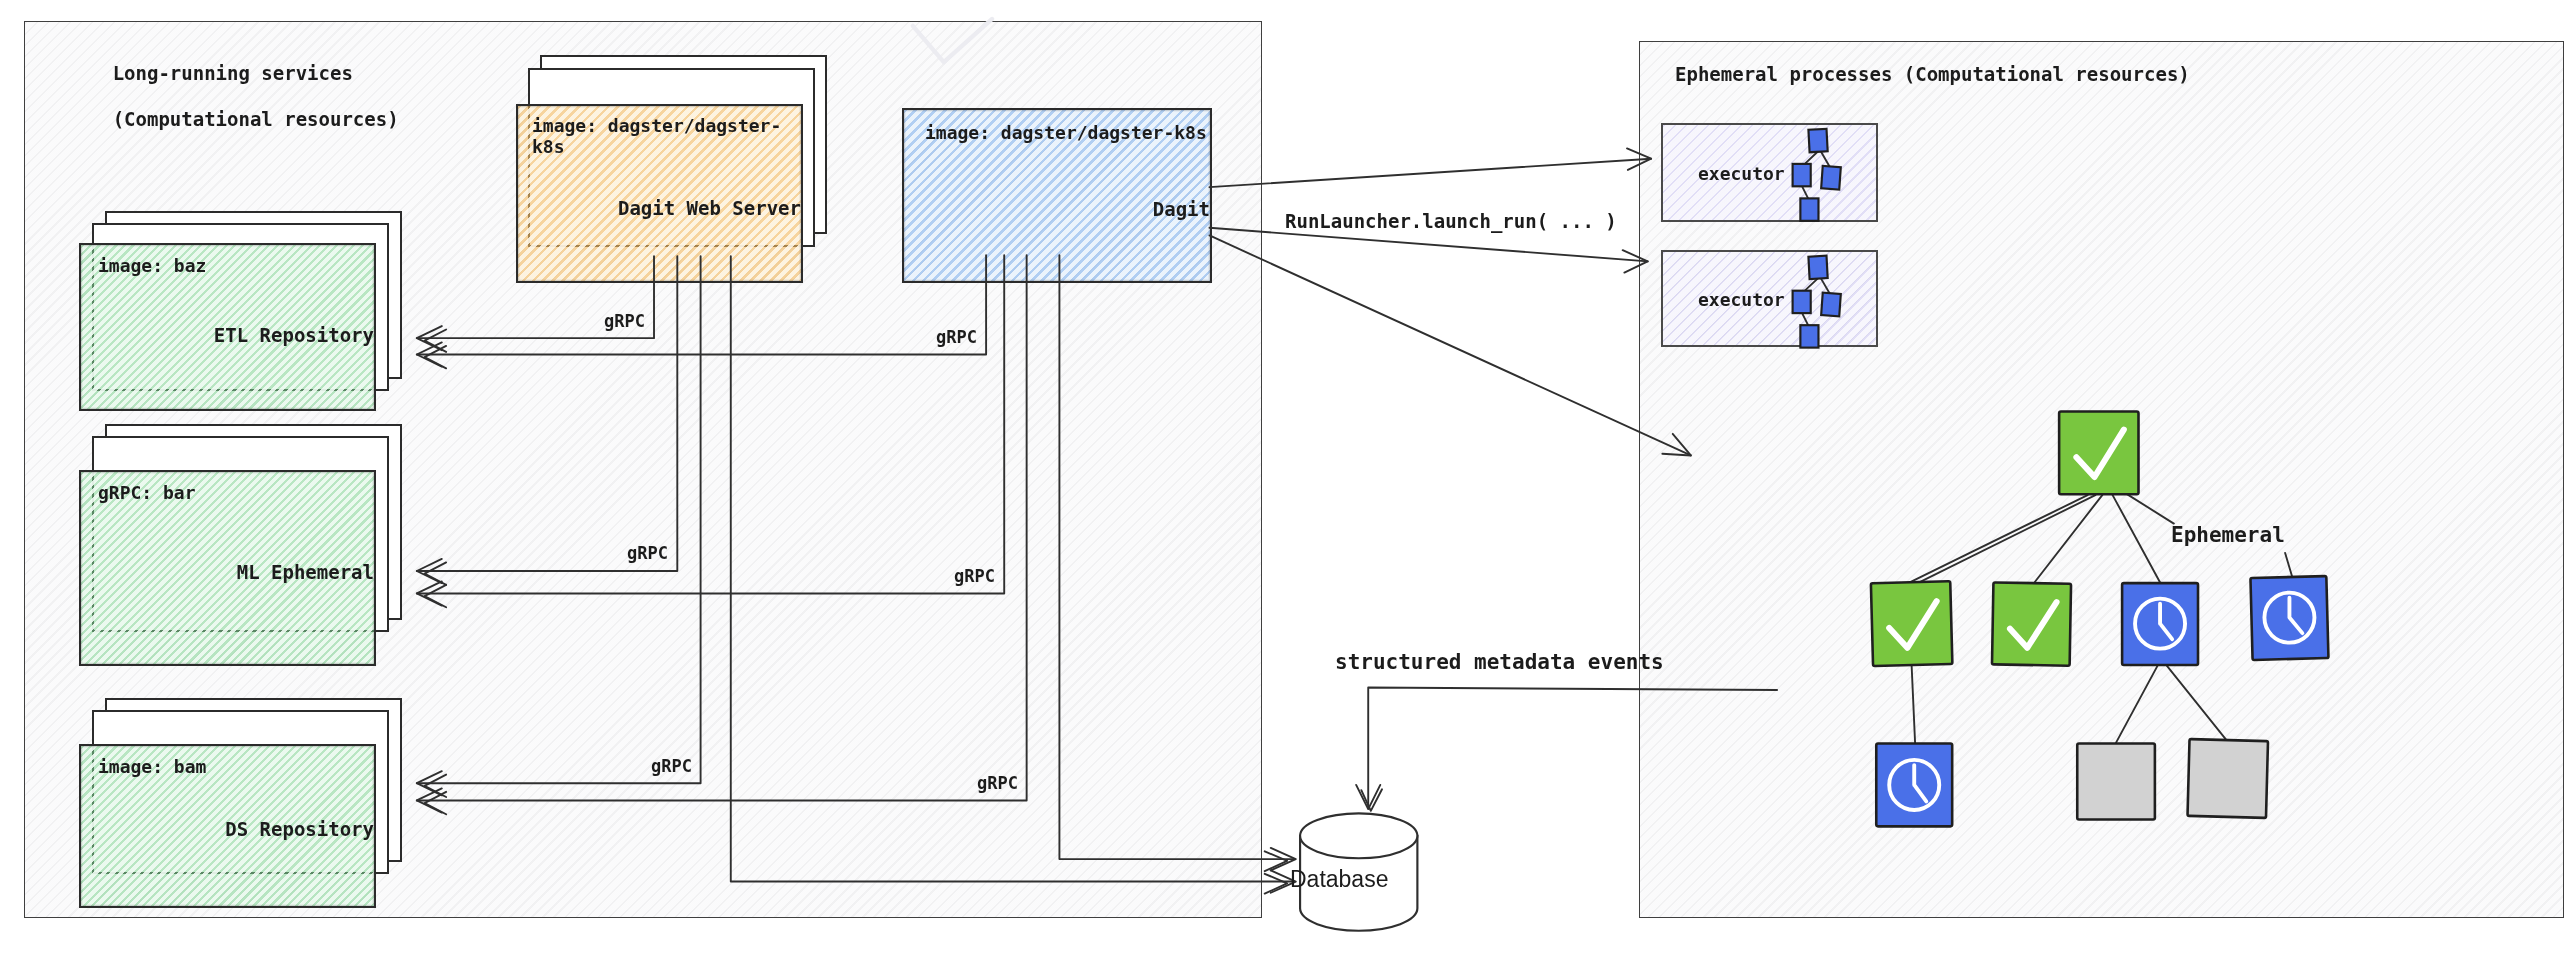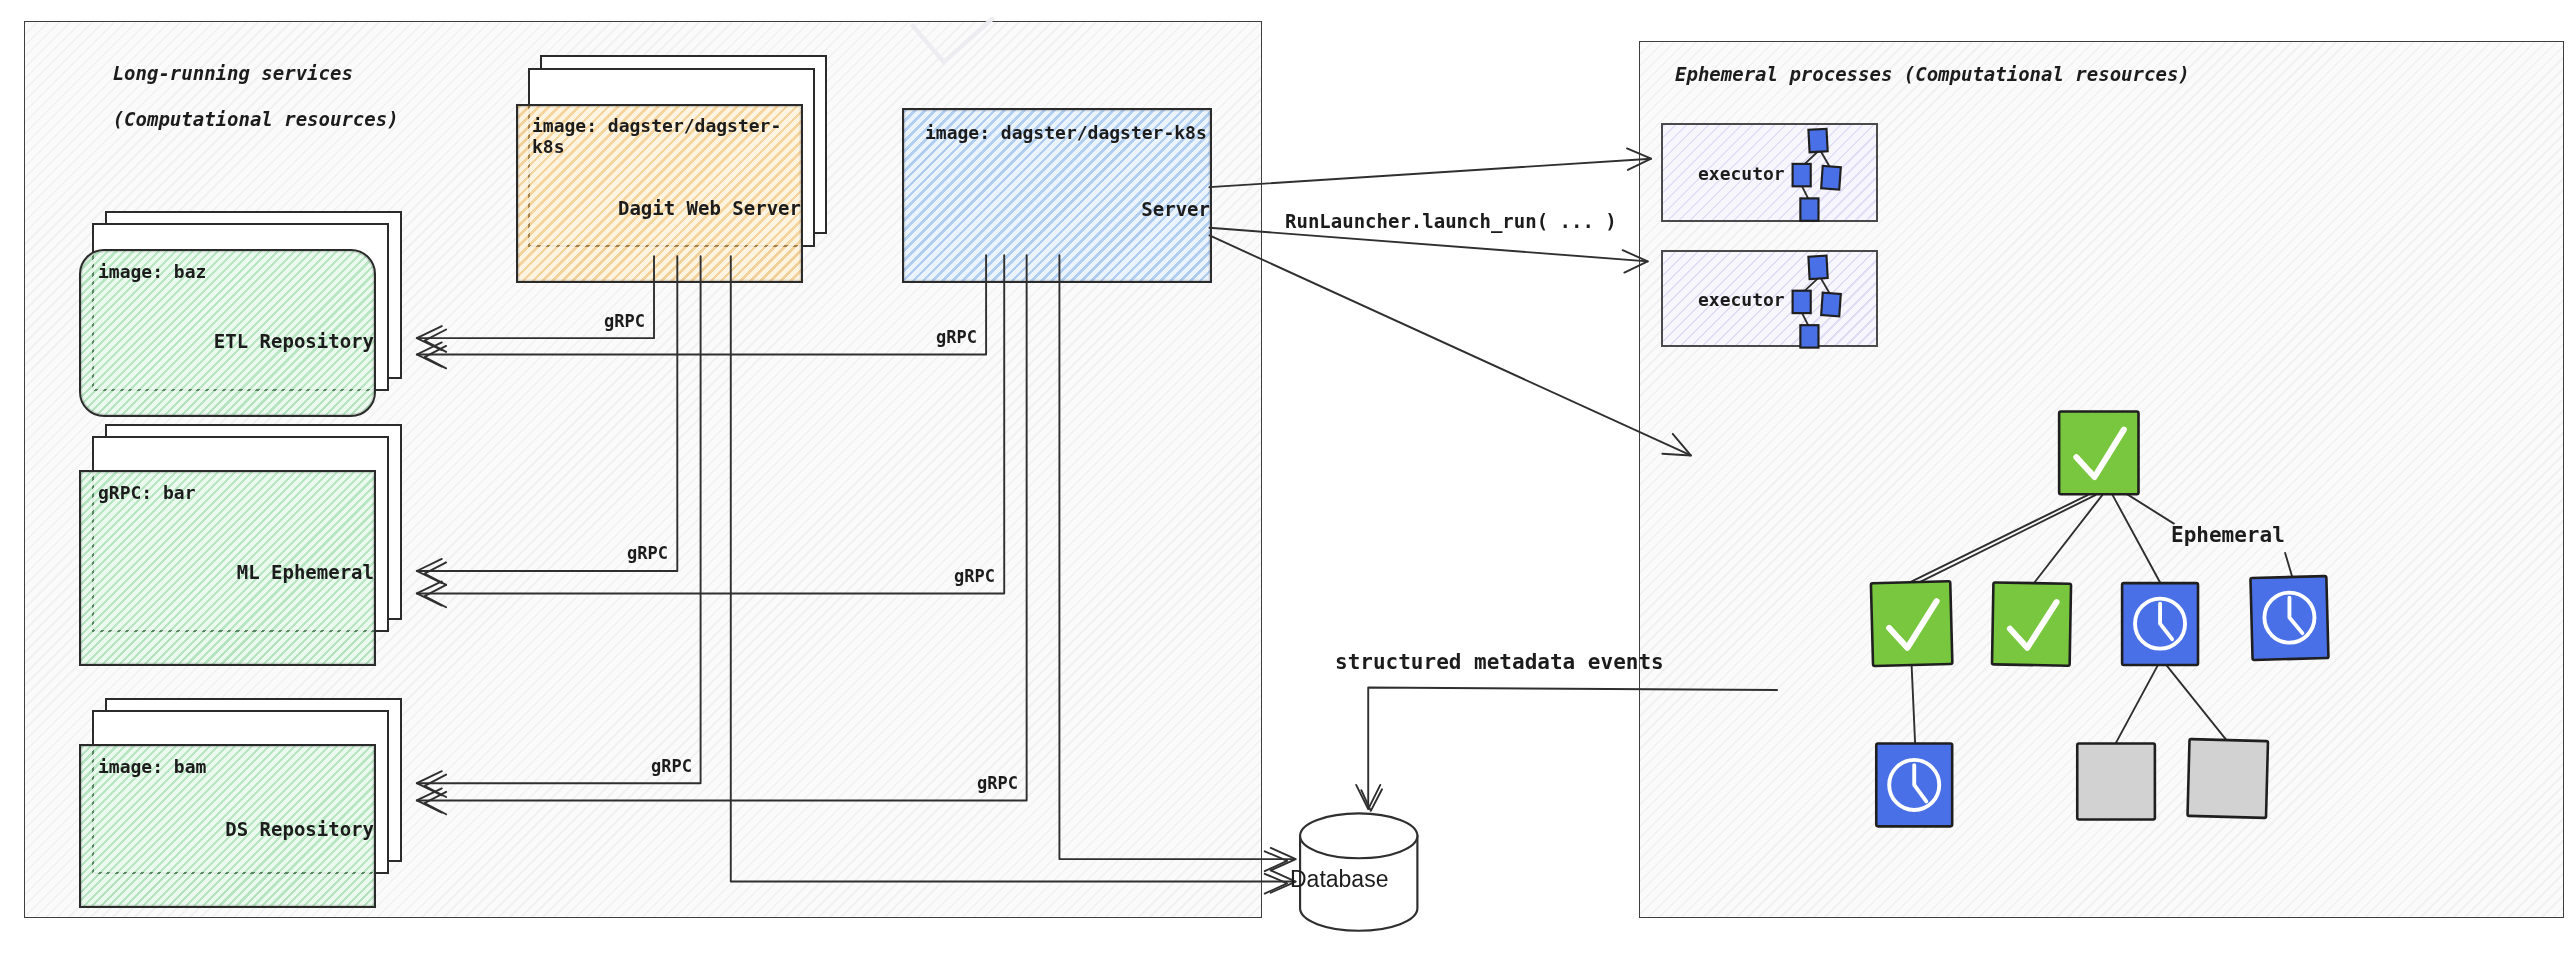--- a/index.html
+++ b/index.html
@@ -4,21 +4,20 @@
 <style>
   html,body{margin:0;padding:0;background:#ffffff;}
   #stage{
     position:relative;width:2576px;height:954px;background:#ffffff;overflow:hidden;
     font-family:"DejaVu Sans Mono","Liberation Mono",monospace;color:#1c1c1c;
   }
   .panel{
     position:absolute;border:1.7px solid #3f3f3f;
     background:
       repeating-linear-gradient(135deg, rgba(150,150,160,0.13) 0 1.7px, rgba(250,250,251,0.9) 1.7px 7.8px);
-    font-style: italic;
   }
   .panel-label{position:absolute;font-size:19px;font-weight:bold;line-height:23px;white-space:pre;}
   .card{position:absolute;background:#ffffff;border:2.2px solid #2b2b2b;}
   .node-box{position:absolute;border:2.6px solid #2b2b2b;box-shadow:inset 0 0 0 1.3px rgba(40,40,40,0.18);margin-top:23px;}
   .fill-orange{background:repeating-linear-gradient(135deg, rgba(242,186,98,0.62) 0 2.6px, rgba(253,243,223,0.95) 2.6px 7px);}
   .fill-blue{background:repeating-linear-gradient(135deg, rgba(128,177,236,0.60) 0 2.6px, rgba(234,243,252,0.95) 2.6px 7px);}
   .fill-green{background:repeating-linear-gradient(135deg, rgba(127,210,145,0.55) 0 2.2px, rgba(234,249,238,0.95) 2.2px 6px);}
   .fill-purple{background:repeating-linear-gradient(135deg, rgba(167,158,234,0.30) 0 1.7px, rgba(247,246,253,0.95) 1.7px 7.8px);}
   .img-label{position:absolute;left:17px;top:10.4px;font-size:18px;font-weight:bold;}
   .box-title{position:absolute;left:0;right:0;top:50%;transform:translateY(-50%);text-align:right;font-size:19px;font-weight:bold;}
@@ -49,26 +48,26 @@
 
   <div class="card" style="left:540px;top:55px;width:283px;height:175px;"></div>
   <div class="card" style="left:528px;top:68px;width:283px;height:175px;"></div>
   <div class="node-box fill-orange" style="left:516px;top:81px;width:283px;height:175px;">
     <div class="img-label" style="left:14px;top:8.6px;">image: dagster/dagster-k8s</div>
     <div class="box-title" style="top:58%;">Dagit Web Server</div>
   </div>
 
   <div class="node-box fill-blue" style="left:902px;top:85px;width:306px;height:171px;">
     <div class="img-label" style="left:21px;top:12px;">image: dagster/dagster-k8s</div>
-    <div class="box-title" style="top:58%;">Server</div>
+    <div class="box-title" style="top:58%;">Dagit</div>
   </div>
 
   <div class="card" style="left:105px;top:211px;width:293px;height:164px;"></div>
   <div class="card" style="left:92px;top:223px;width:293px;height:164px;"></div>
-  <div class="node-box fill-green" style="left:79px;top:226px;width:293px;height:164px;border-radius:25px;">
+  <div class="node-box fill-green" style="left:79px;top:220px;width:293px;height:164px;">
     <div class="img-label">image: baz</div>
     <div class="box-title" style="top:55%;">ETL Repository</div>
   </div>
 
   <div class="card" style="left:105px;top:424px;width:293px;height:192px;"></div>
   <div class="card" style="left:92px;top:436px;width:293px;height:192px;"></div>
   <div class="node-box fill-green" style="left:79px;top:447px;width:293px;height:192px;">
     <div class="img-label">gRPC: bar</div>
     <div class="box-title" style="top:52%;">ML Ephemeral</div>
   </div>

